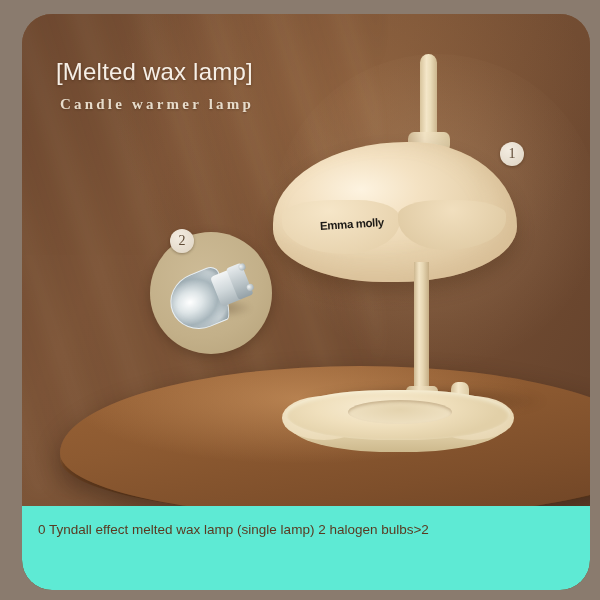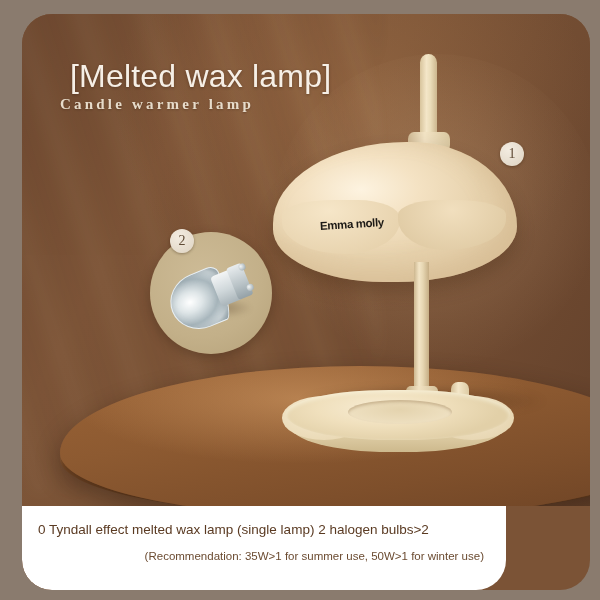--- a/index.html
+++ b/index.html
@@ -333,24 +333,24 @@
     align-items: center;
     justify-content: center;
     box-shadow: 0 1px 3px rgba(40,22,10,0.35);
   }
   .badge-1 { left: 478px; top: 128px; }
   .badge-2 { left: 148px; top: 215px; }
 
   
   .title {
     position: absolute;
-    left: 48px;
+    left: 34px;
     top: 44px;
     font-family: "Liberation Sans", sans-serif;
-    font-size: 32px;
+    font-size: 24px;
     font-weight: 400;
     color: #f6efe6;
     letter-spacing: 0.2px;
     white-space: nowrap;
     text-shadow: 0 1px 3px rgba(40,20,8,0.35);
   }
   .subtitle {
     position: absolute;
     left: 38px;
     top: 82px;
@@ -361,23 +361,23 @@
     white-space: nowrap;
     text-shadow: 0 1px 2px rgba(40,20,8,0.3);
     font-weight: bold;
   }
 
   
   .caption {
     position: absolute;
     left: 0;
     bottom: 0;
-    width: 484px;
+    width: 568px;
     height: 84px;
-    background: #ffffff;
+    background: #5eead4;
     border-radius: 0 0 30px 30px;
   }
   .caption-line1 {
     position: absolute;
     left: 16px;
     top: 16px;
     font-family: "Liberation Sans", sans-serif;
     font-size: 13.5px;
     color: #5a3a22;
     white-space: nowrap;
@@ -443,17 +443,16 @@
 
       <div class="badge badge-1">1</div>
       <div class="badge badge-2">2</div>
 
       <div class="title">[Melted wax lamp]</div>
       <div class="subtitle">Candle warmer lamp</div>
     </div>
 
     <div class="caption">
       <div class="caption-line1">0 Tyndall effect melted wax lamp (single lamp) 2 halogen bulbs˃2</div>
-      <div class="caption-line2">(Recommendation: 35W˃1 for summer use, 50W˃1 for winter use)</div>
     </div>
 
   </div>
 </div>
 
 </body></html>

